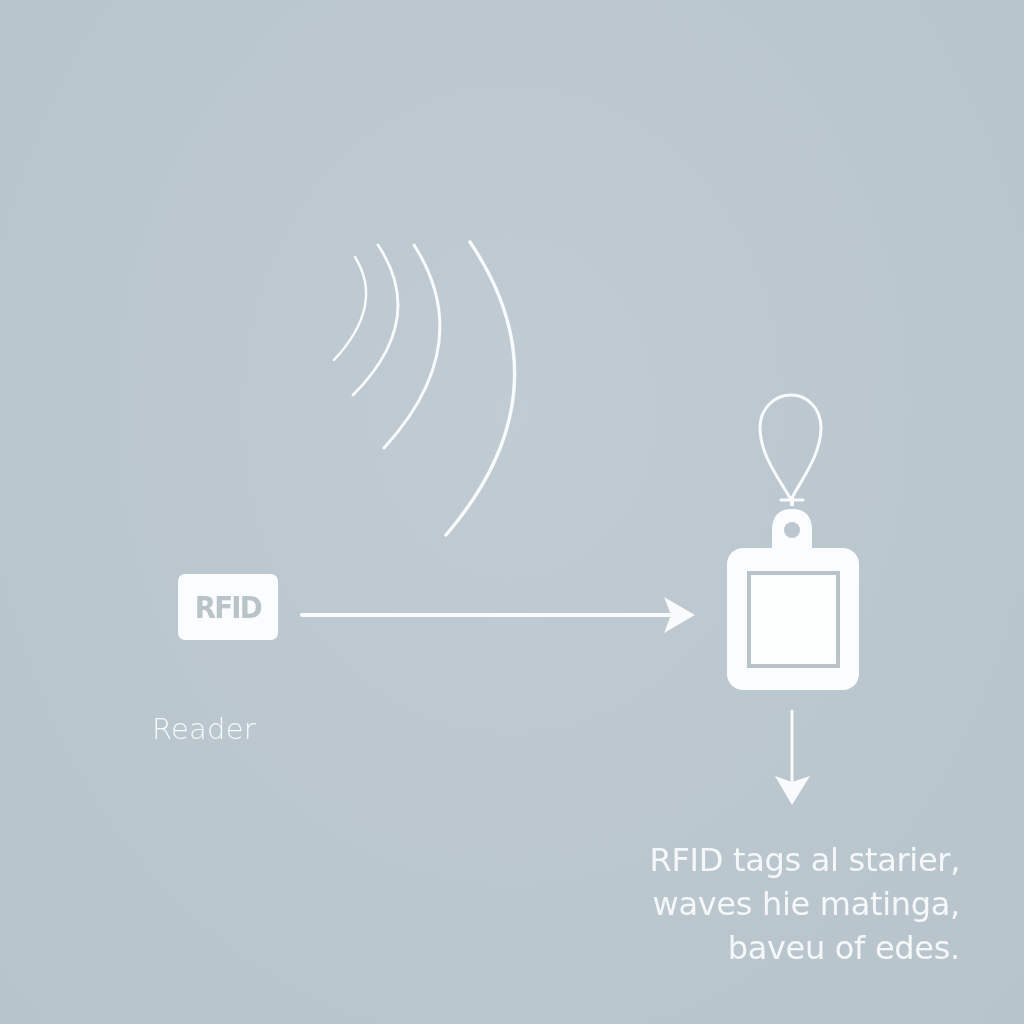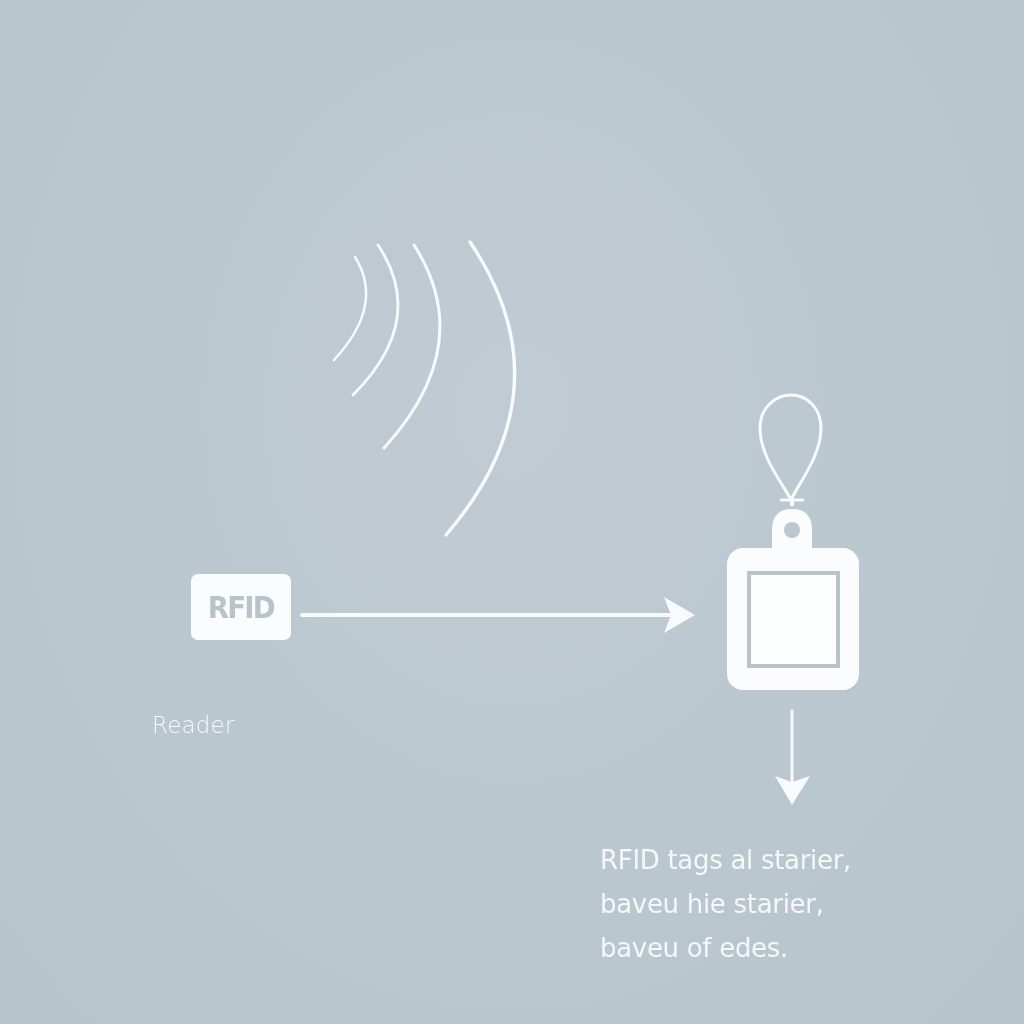--- a/index.html
+++ b/index.html
@@ -29,49 +29,48 @@
       position: absolute;
       left: 178px;
       top: 574px;
       width: 100px;
       height: 66px;
       background: #fbfcfd;
       border-radius: 7px;
       display: flex;
       align-items: center;
       justify-content: center;
-      margin-left: 13px;
     }
     .reader-badge-text {
       font-family: "DejaVu Sans", sans-serif;
       font-weight: bold;
       font-size: 30px;
       letter-spacing: -2px;
       color: #b9c3ca;
       transform: scaleX(0.92);
     }
     .reader-label {
       position: absolute;
       left: 152px;
       top: 712px;
       font-family: "DejaVu Sans", sans-serif;
       font-weight: 300;
-      font-size: 23px;
+      font-size: 29px;
       color: #f7f9fa;
       letter-spacing: 0.2px;
       white-space: nowrap;
     }
     .caption {
       position: absolute;
       left: 600px;
       top: 838px;
       width: 360px;
-      text-align: left;
+      text-align: right;
       font-family: "DejaVu Sans", sans-serif;
-      font-size: 26px;
+      font-size: 32px;
       line-height: 44px;
       color: #f5f7f9;
       letter-spacing: -0.3px;
     }
     .caption-line {
       display: block;
       white-space: nowrap;
     }
   </style>
 </head>
@@ -114,17 +113,17 @@
     </g>
   </svg>
 
   <div class="reader-badge">
     <span class="reader-badge-text">RFID</span>
   </div>
   <div class="reader-label">Reader</div>
 
   <div class="caption">
     <span class="caption-line">RFID tags al starier,</span>
-    <span class="caption-line">baveu hie starier,</span>
+    <span class="caption-line">waves hie matinga,</span>
     <span class="caption-line">baveu of edes.</span>
   </div>
 
 </div>
 
 </body></html>

